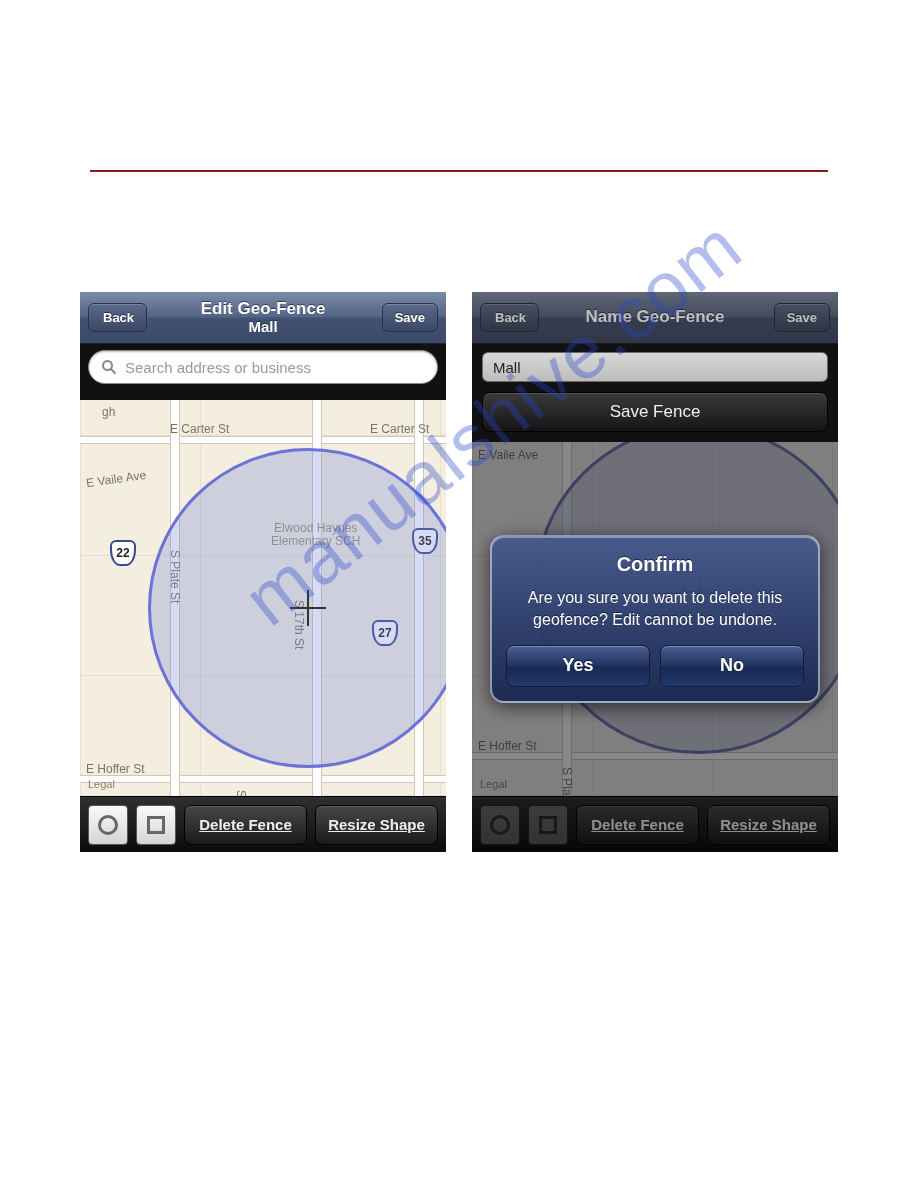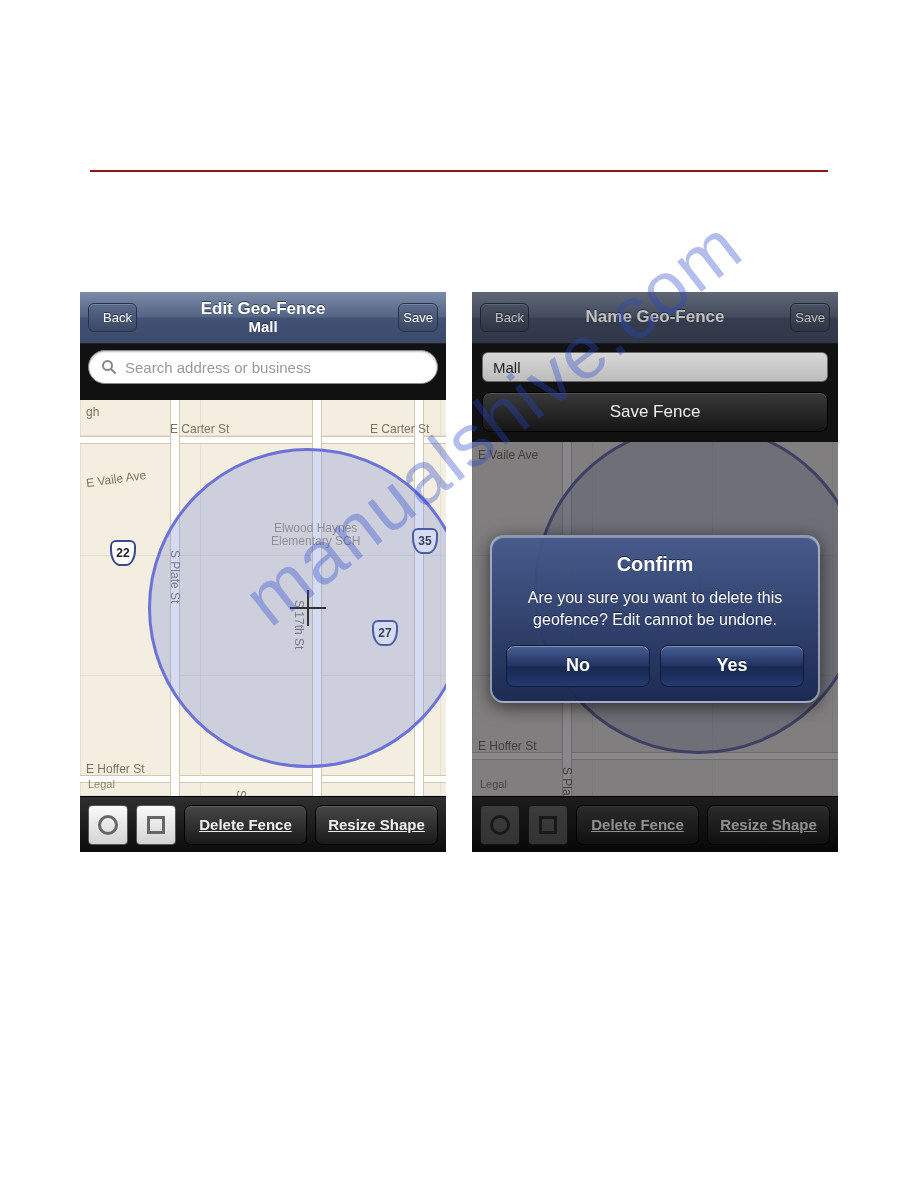--- a/index.html
+++ b/index.html
@@ -54,23 +54,23 @@
     font-weight: 700;
     font-size: 17px;
     line-height: 1.1;
     pointer-events: none;
   }
   .nav-title .sub { font-size: 15px; font-weight: 700; display:block; }
   .nav-btn {
     background: linear-gradient(#5a6a8a,#3a4765);
     border: 1px solid #26324a;
     color: #fff;
-    font-weight: 400;
+    font-weight: 700;
     font-size: 13px;
-    padding: 6px 4px;
+    padding: 6px 12px;
     border-radius: 6px;
     text-shadow: 0 -1px 0 rgba(0,0,0,.5);
     box-shadow: inset 0 1px 0 rgba(255,255,255,.2);
   }
   .nav-btn.back {
     border-radius: 6px;
     padding-left: 14px;
     position: relative;
   }
   
@@ -268,21 +268,21 @@
       </div>
 
       <div class="mapwrap">
         <div class="map">
           <div class="road-h" style="top:36px"></div>
           <div class="road-h" style="top:375px"></div>
           <div class="road-v" style="left:90px"></div>
           <div class="road-v" style="left:232px"></div>
           <div class="road-v" style="right:22px"></div>
 
-          <span class="maplabel" style="top:5px; left:6px">gh</span>
+          <span class="maplabel" style="top:5px; left:22px">gh</span>
           <span class="maplabel" style="top:22px; left:90px">E Carter St</span>
           <span class="maplabel" style="top:22px; left:290px">E Carter St</span>
           <span class="maplabel" style="top:72px; left:6px; transform:rotate(-8deg)">E Vaile Ave</span>
           <span class="maplabel" style="top:362px; left:6px">E Hoffer St</span>
           <span class="maplabel v" style="top:150px; left:102px">S Plate St</span>
           <span class="maplabel v" style="top:390px; left:168px">S Plat</span>
 
           <span class="maplabel v" style="top:200px; left:226px">S 17th St</span>
 
           <div class="school" style="top:122px; left:160px">
@@ -339,22 +339,22 @@
           <div class="geofence" style="top:-18px; left:62px; width:330px; height:330px"></div>
           <div class="crosshair" style="top:128px; left:206px"></div>
           <span class="legal">Legal</span>
         </div>
 
         <div class="dim-overlay">
           <div class="alert">
             <h3>Confirm</h3>
             <p>Are you sure you want to delete this geofence?  Edit cannot be undone.</p>
             <div class="alert-btns">
+              <button class="alert-btn">Yes</button>
               <button class="alert-btn">No</button>
-              <button class="alert-btn">Yes</button>
             </div>
           </div>
         </div>
       </div>
 
       <div class="toolbar dim">
         <button class="shape-btn" style="filter:brightness(.4)">
             <span class="shape-circle"></span>
           </button>
         <button class="shape-btn" style="filter:brightness(.4)">

